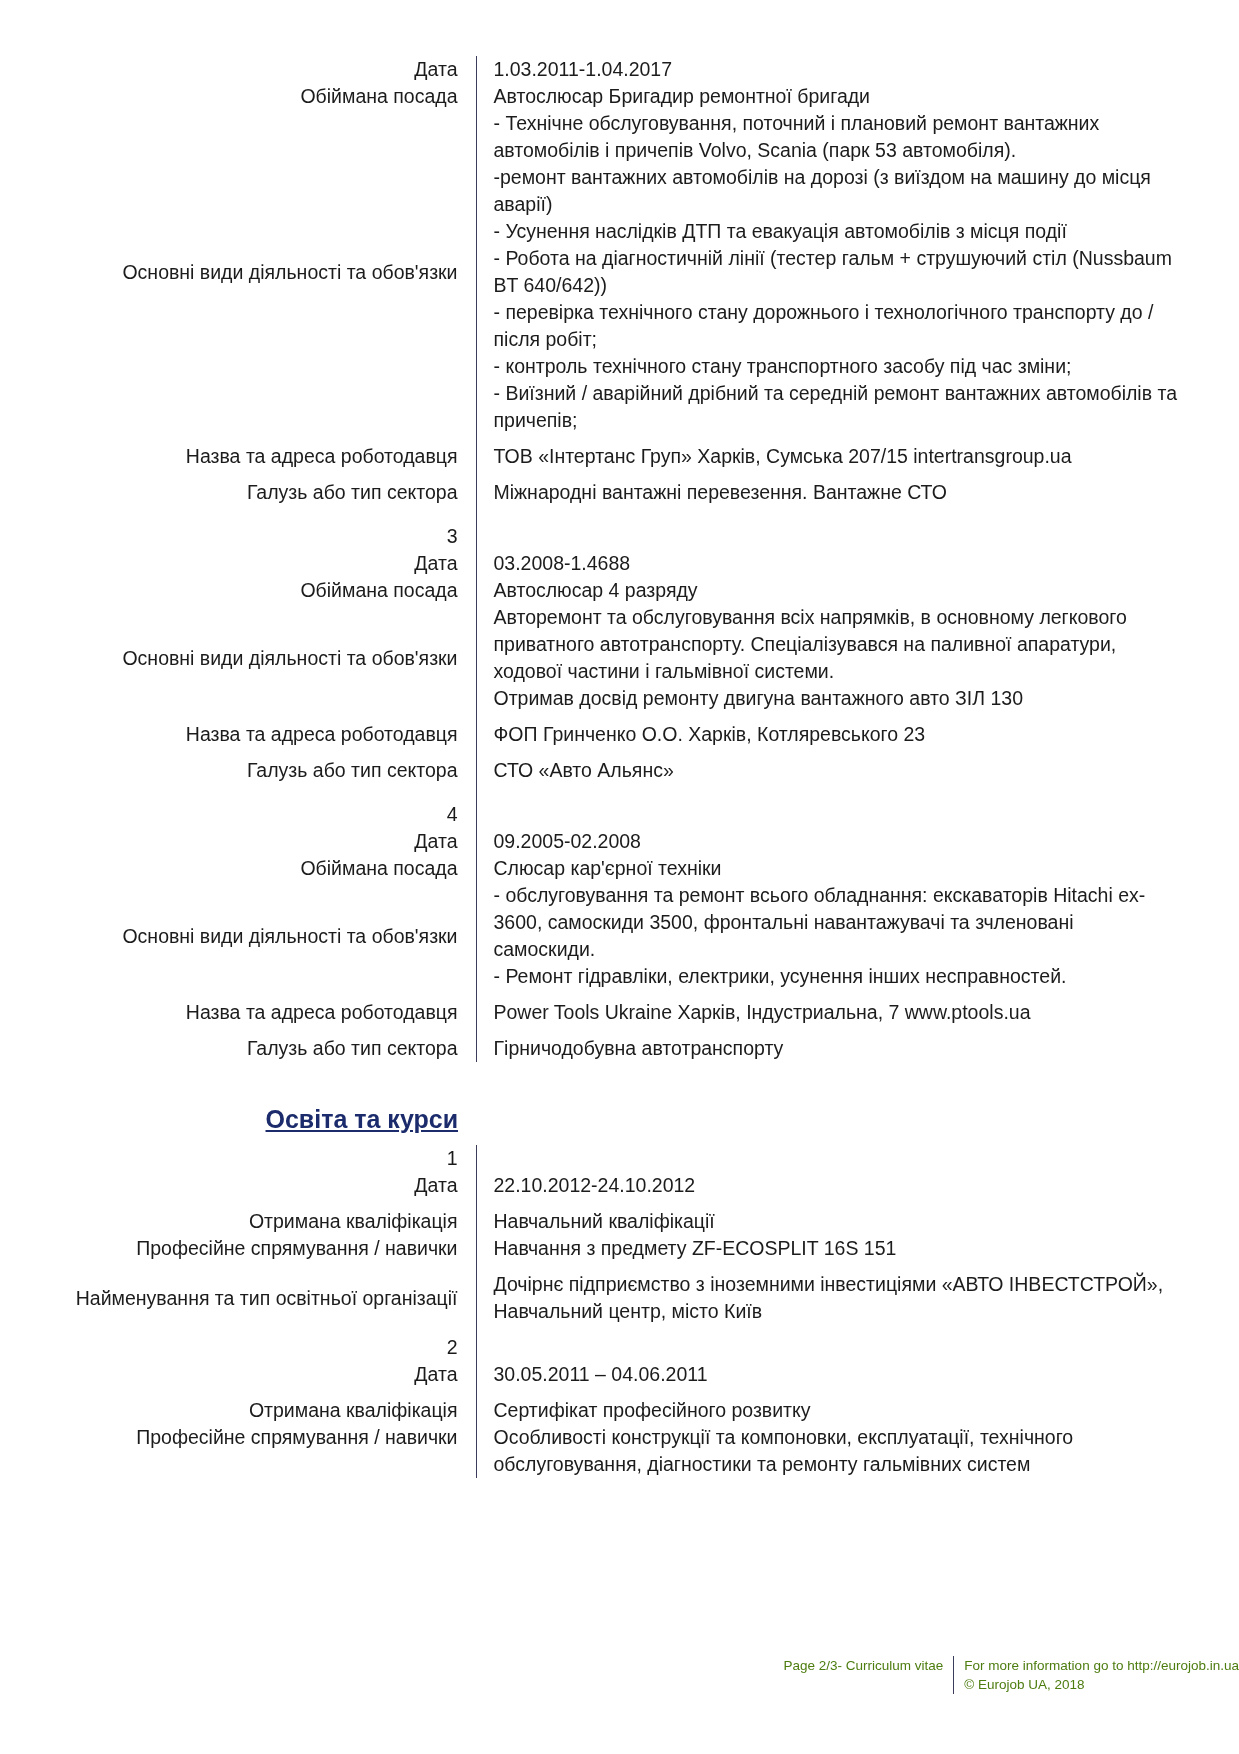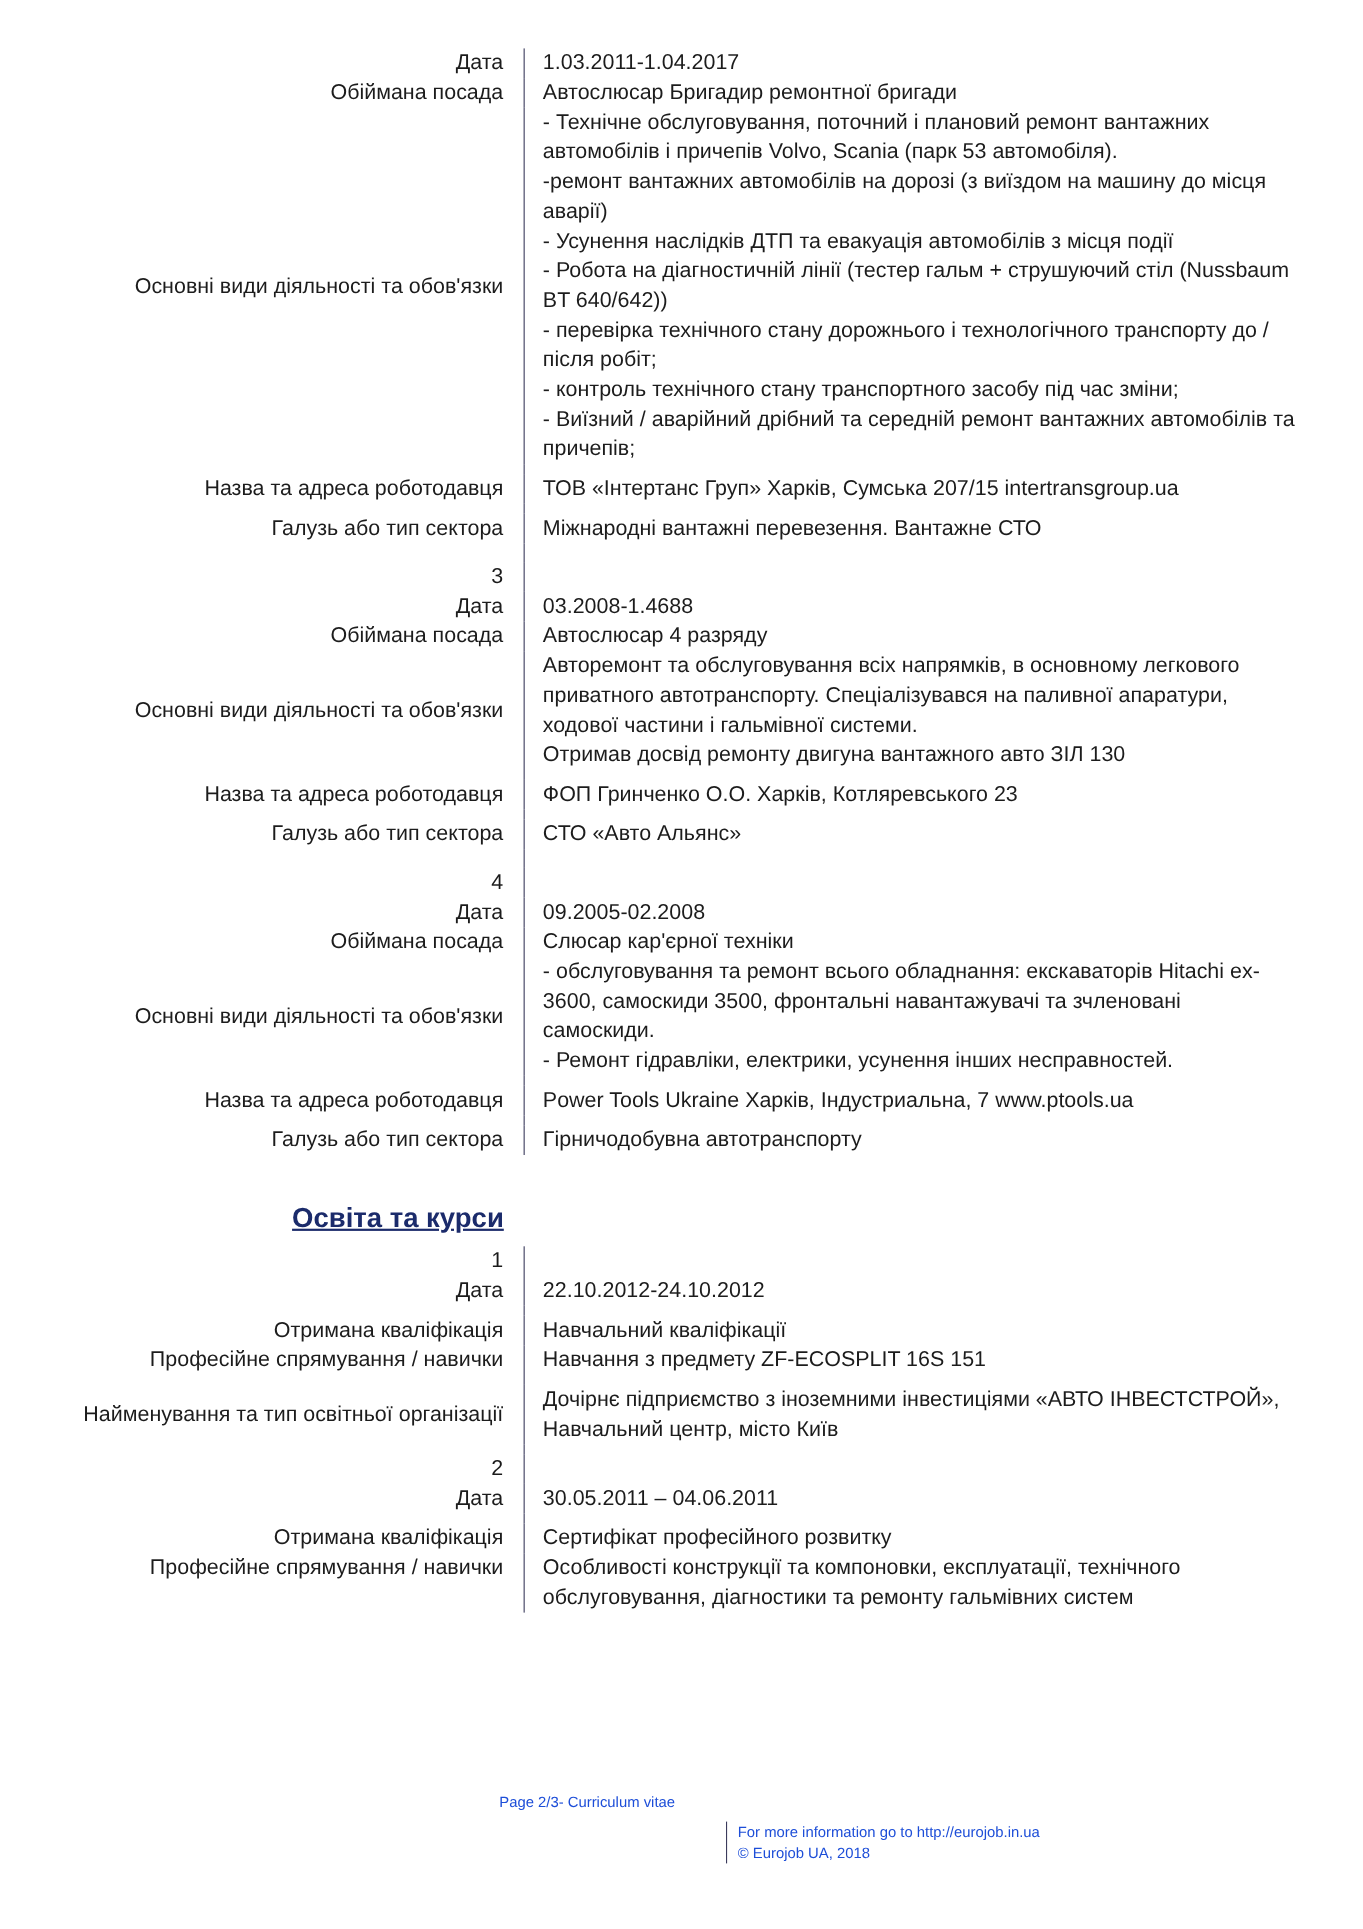--- a/index.html
+++ b/index.html
@@ -11,21 +11,21 @@
     width: 1239px;
     min-height: 1754px;
     font-family: "Liberation Sans", sans-serif;
     color: #1a1a1a;
     position: relative;
   }
   .page {
     width: 1239px;
     min-height: 1754px;
     box-sizing: border-box;
-    padding: 44px 60px 0 60px;
+    padding: 56px 60px 0 60px;
     position: relative;
   }
   .cv-table {
     border-collapse: collapse;
     width: 100%;
     table-layout: fixed;
   }
   .cv-table td {
     vertical-align: top;
     padding: 0;
@@ -74,38 +74,36 @@
     text-decoration: underline;
     margin-top: 20px;
   }
   .footer {
     position: absolute;
     left: 0;
     right: 0;
     bottom: 60px;
     width: 1239px;
     display: flex;
-    justify-content: center;
+    justify-content: flex-end;
     align-items: flex-start;
     font-size: 13.5px;
     line-height: 19px;
-    color: #1d4ed8;
-    gap: 36px;
+    color: #4d7c0f;
   }
   .footer-left {
     width: 330px;
     text-align: right;
     padding-right: 10px;
     box-sizing: border-box;
   }
   .footer-right {
     border-left: 1.3px solid #3b3b5c;
     padding-left: 10px;
     box-sizing: border-box;
-    margin-top: 27px;
   }
   .footer-right div { white-space: nowrap; }
 </style>
 </head>
 <body>
 
 <div class="page">
 
   <table class="cv-table">
     <colgroup>

